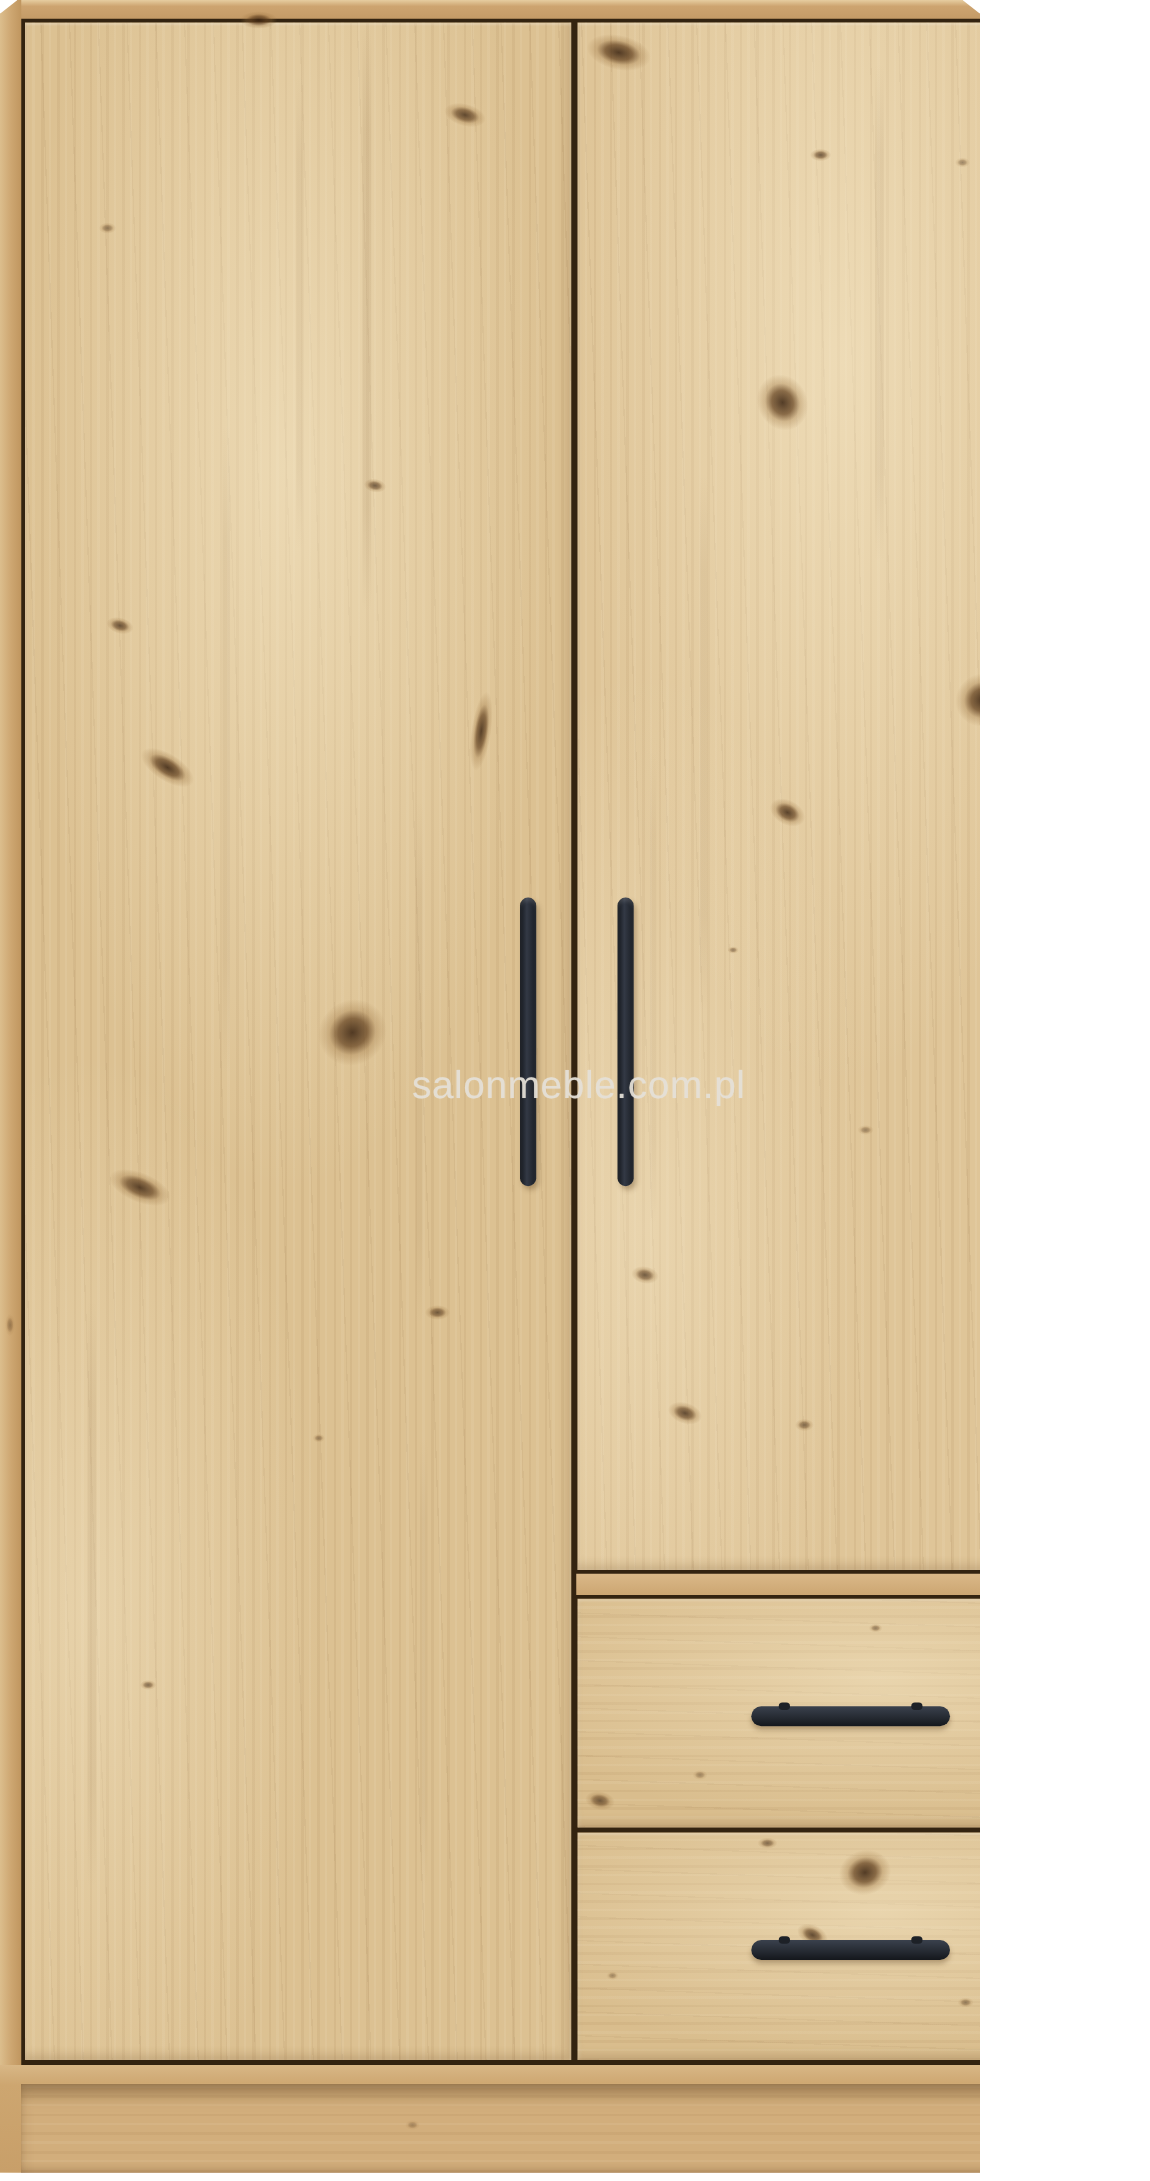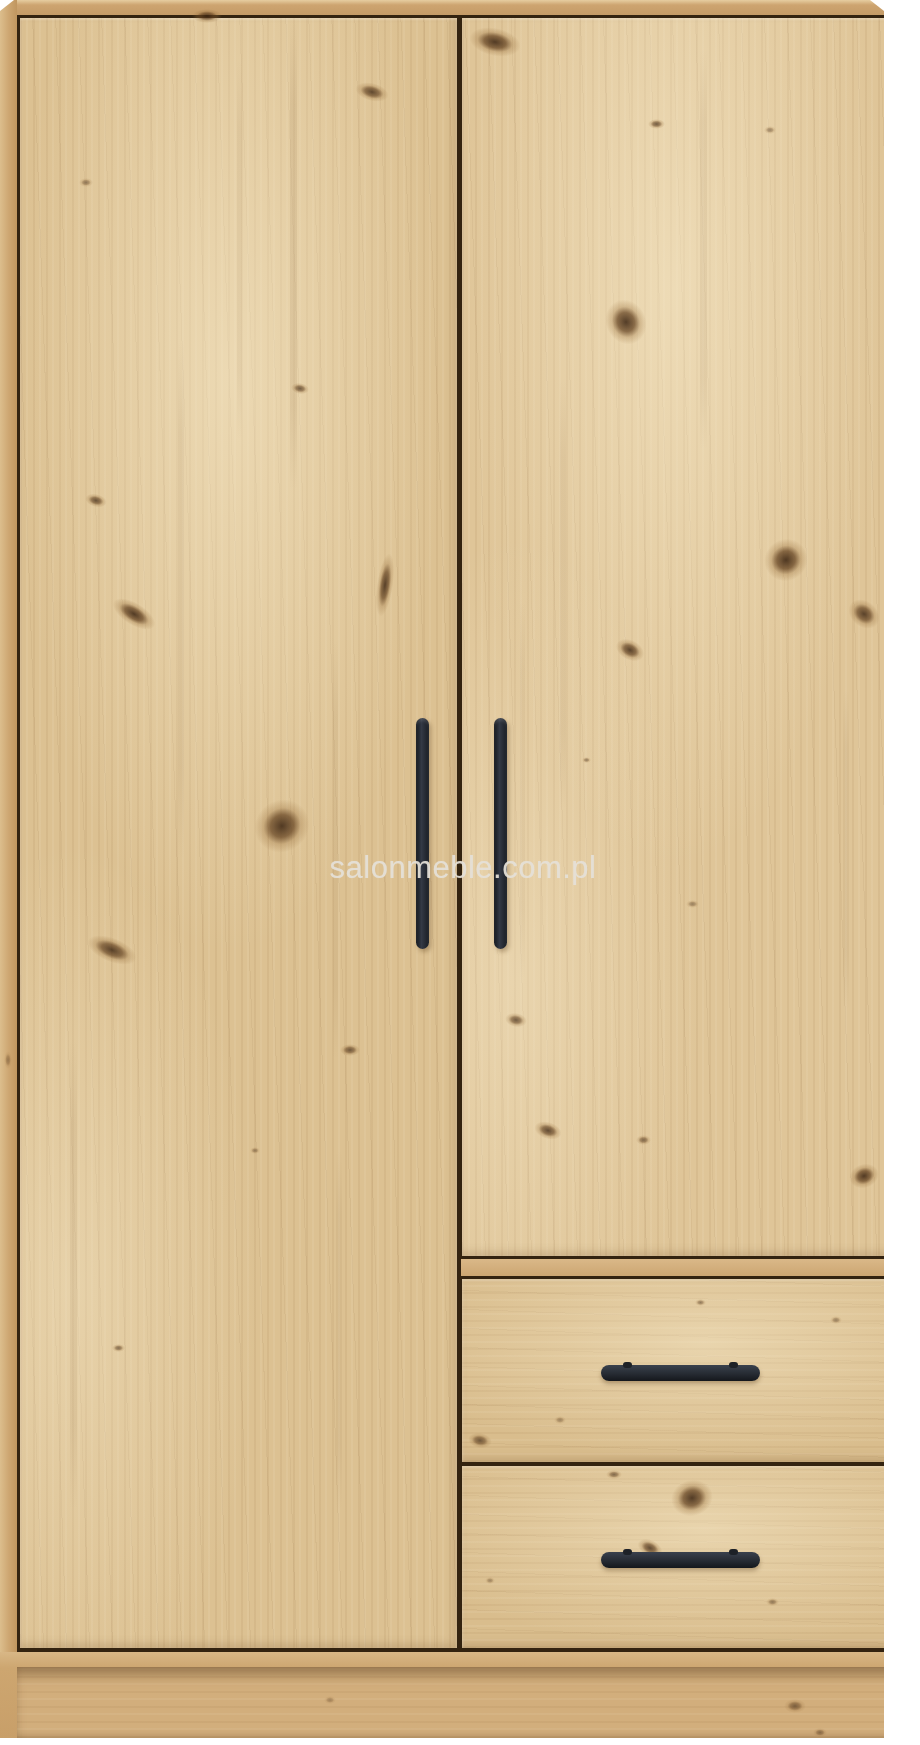--- a/index.html
+++ b/index.html
@@ -1,17 +1,17 @@
 <!DOCTYPE html>
 <html><head>
 <meta charset="utf-8">
 <style>
   html,body{margin:0;padding:0;background:#ffffff;}
   .stage{
-    position:relative;width:884px;height:1745px;background:#ffffff;overflow:hidden;
+    position:relative;width:784px;height:1745px;background:#ffffff;overflow:hidden;
     font-family:"Liberation Sans","DejaVu Sans",sans-serif;
   }
   
   .gap-bg{position:absolute;left:16px;top:14px;width:890px;height:1640px;background:#332310;z-index:1;}
 
   
   .frame-top{position:absolute;left:0;top:0;width:920px;height:15px;z-index:2;
     background:linear-gradient(180deg,#e6cda0 0px,#cda470 5px,#c49b67 100%);}
   .frame-left{position:absolute;left:0;top:0;width:17px;height:1738px;z-index:2;
     background:linear-gradient(90deg,#dcbe8d 0px,#cda671 9px,#c0965f 17px);}

